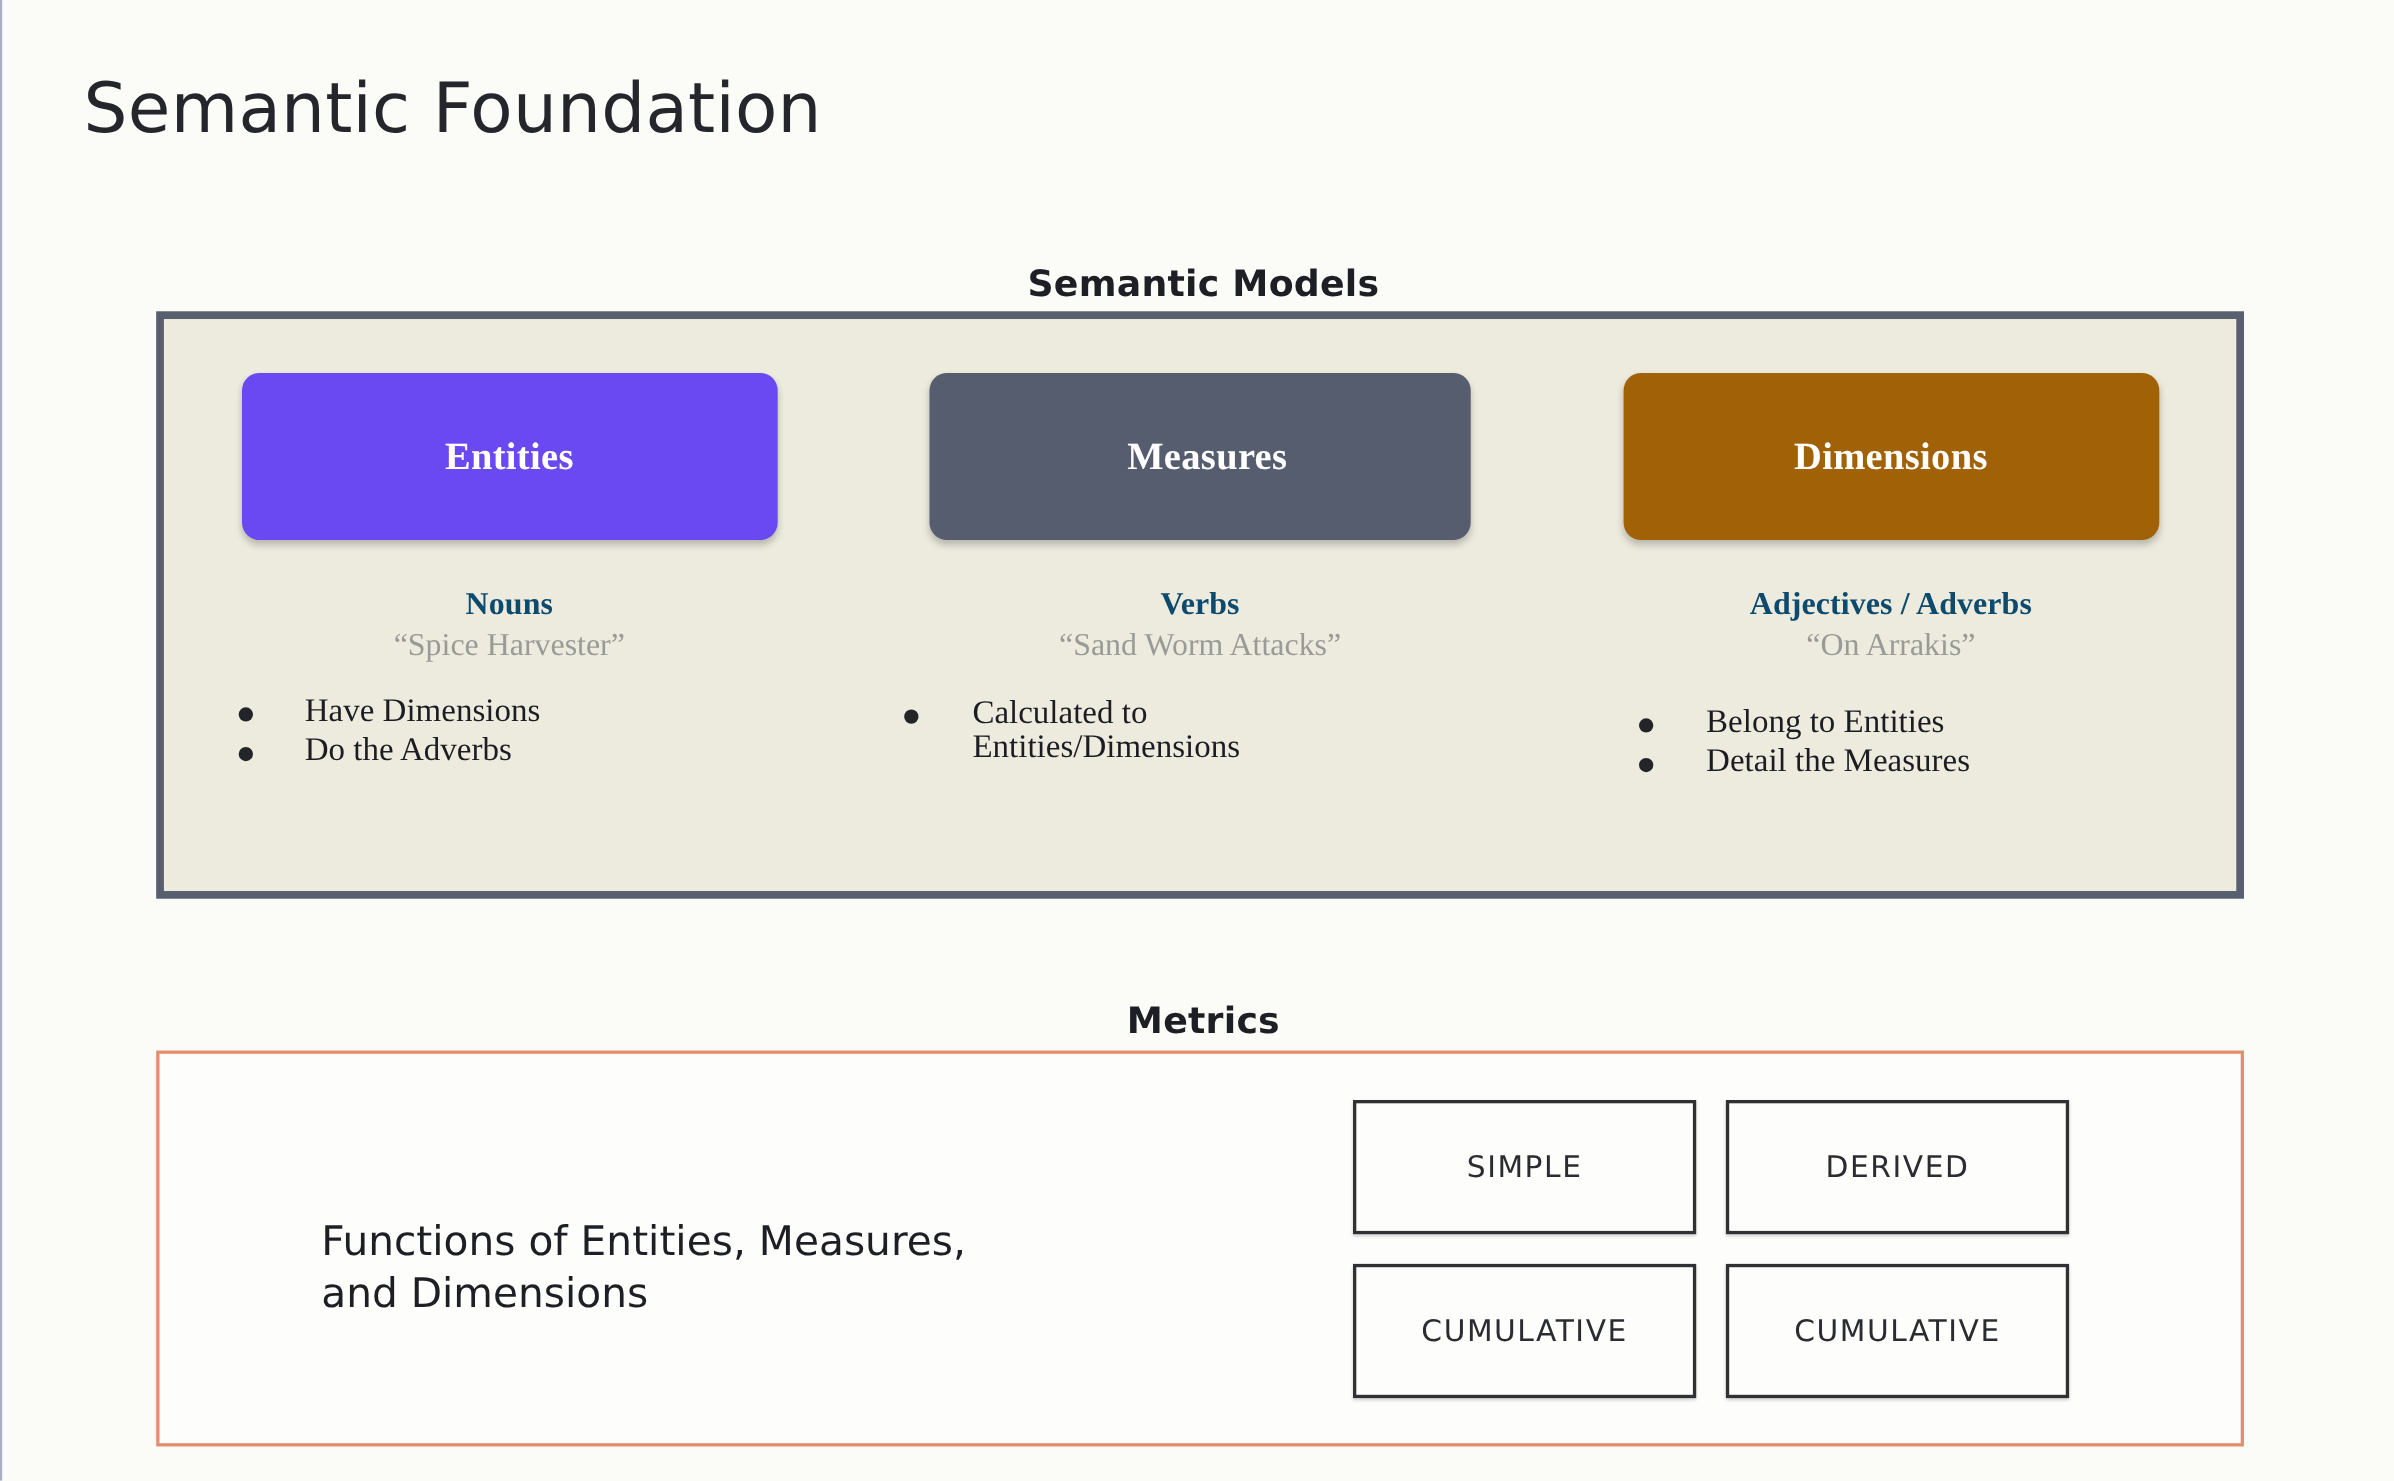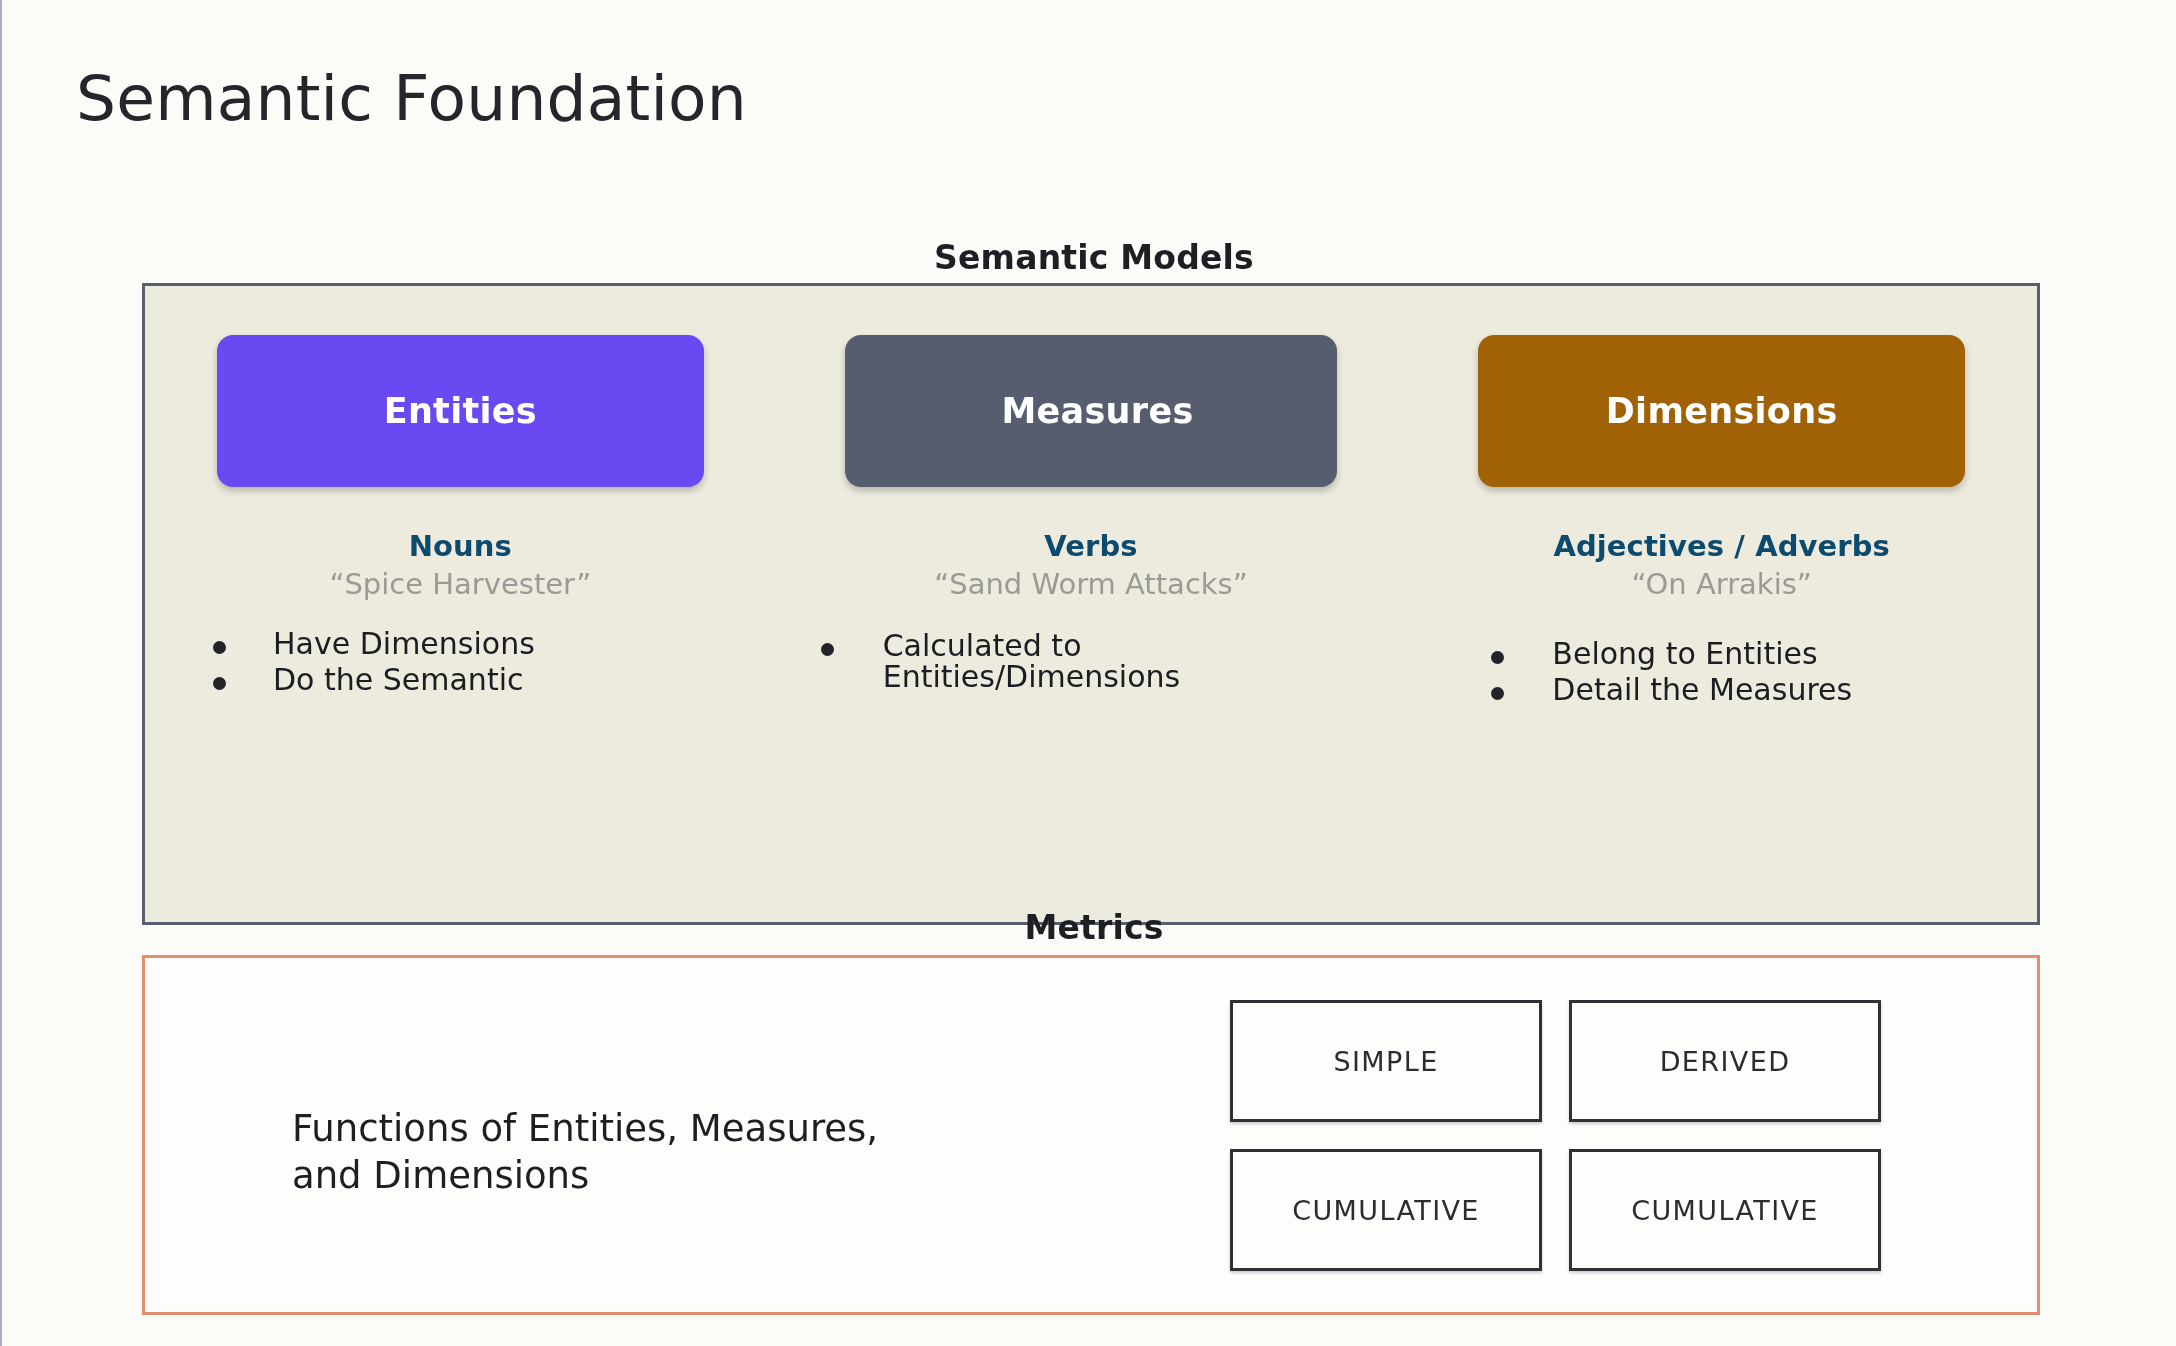--- a/index.html
+++ b/index.html
@@ -55,24 +55,25 @@
     margin-left: 142px;
     margin-right: 130px;
   }
 
   
   #semantic-models-panel {
     position: absolute;
     left: 142px;
     top: 283px;
     width: 1898px;
-    height: 642px;
+    height: 534px;
     background: #edeade;
-    border: 3px solid #ec4899;
-    box-sizing: border-box;
+    border: 7px solid #ec4899;
+    box-sizing: border-box;
+    font-family: Liberation Serif, serif;
   }
   .columns {
     position: absolute;
     left: 0; top: 0; right: 0; bottom: 0;
     display: flex;
     flex-direction: row;
   }
   .col {
     flex: 1 1 0;
     position: relative;
@@ -220,21 +221,21 @@
       <div class="pill" id="pill-entities" style="background: rgb(106, 73, 242);">Entities</div>
       <div class="part-of-speech">Nouns</div>
       <div class="example">“Spice Harvester”</div>
       <ul class="bullets">
         <li>
           <span class="bullet-dot"></span>
           <span class="bullet-text">Have Dimensions</span>
         </li>
         <li>
           <span class="bullet-dot"></span>
-          <span class="bullet-text">Do the Semantic</span>
+          <span class="bullet-text">Do the Adverbs</span>
         </li>
       </ul>
     </div>
 
     <div class="col col-measures">
       <div class="pill" id="pill-measures" style="background: rgb(86, 93, 111); padding-left: 13px;">Measures</div>
       <div class="part-of-speech">Verbs</div>
       <div class="example">“Sand Worm Attacks”</div>
       <ul class="bullets">
         <li>

